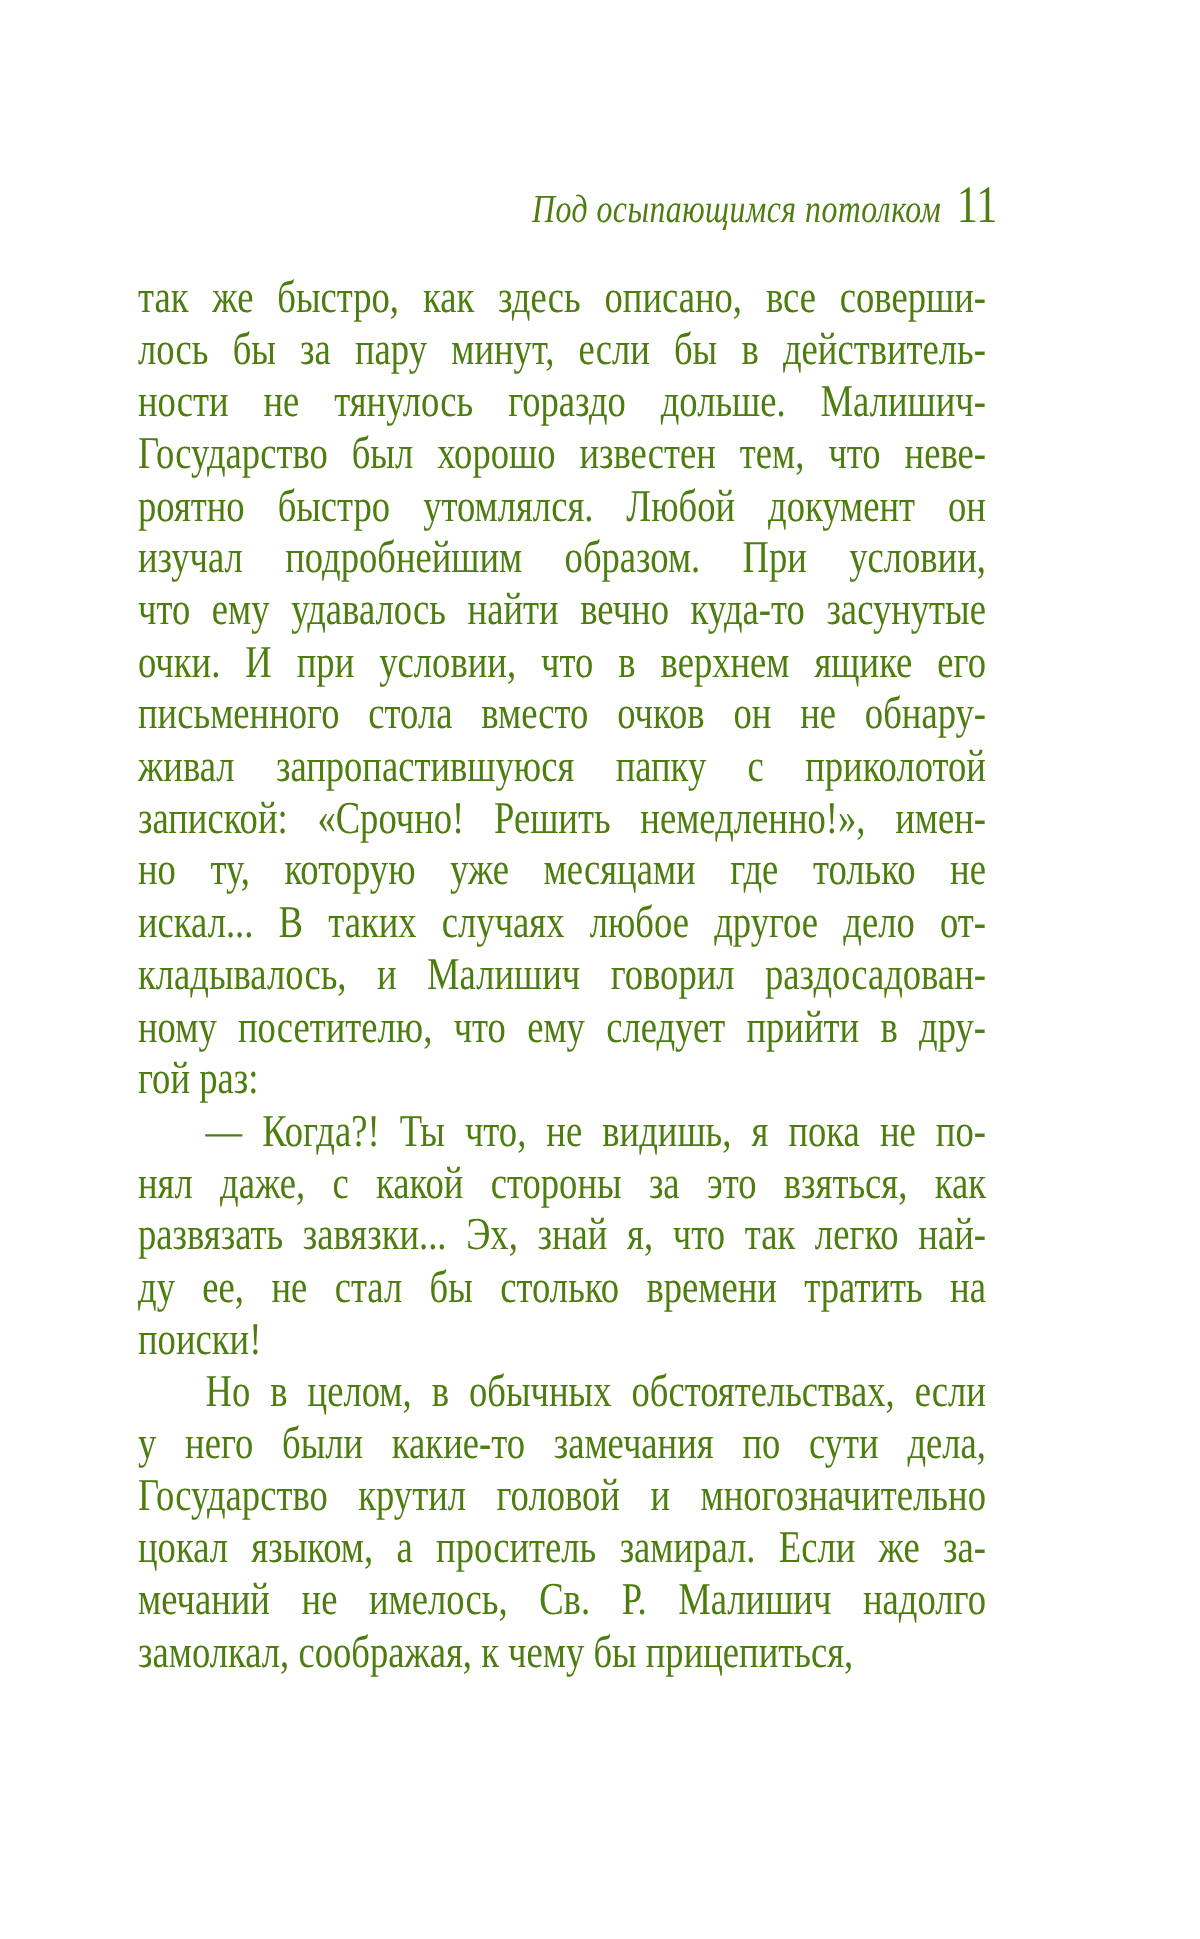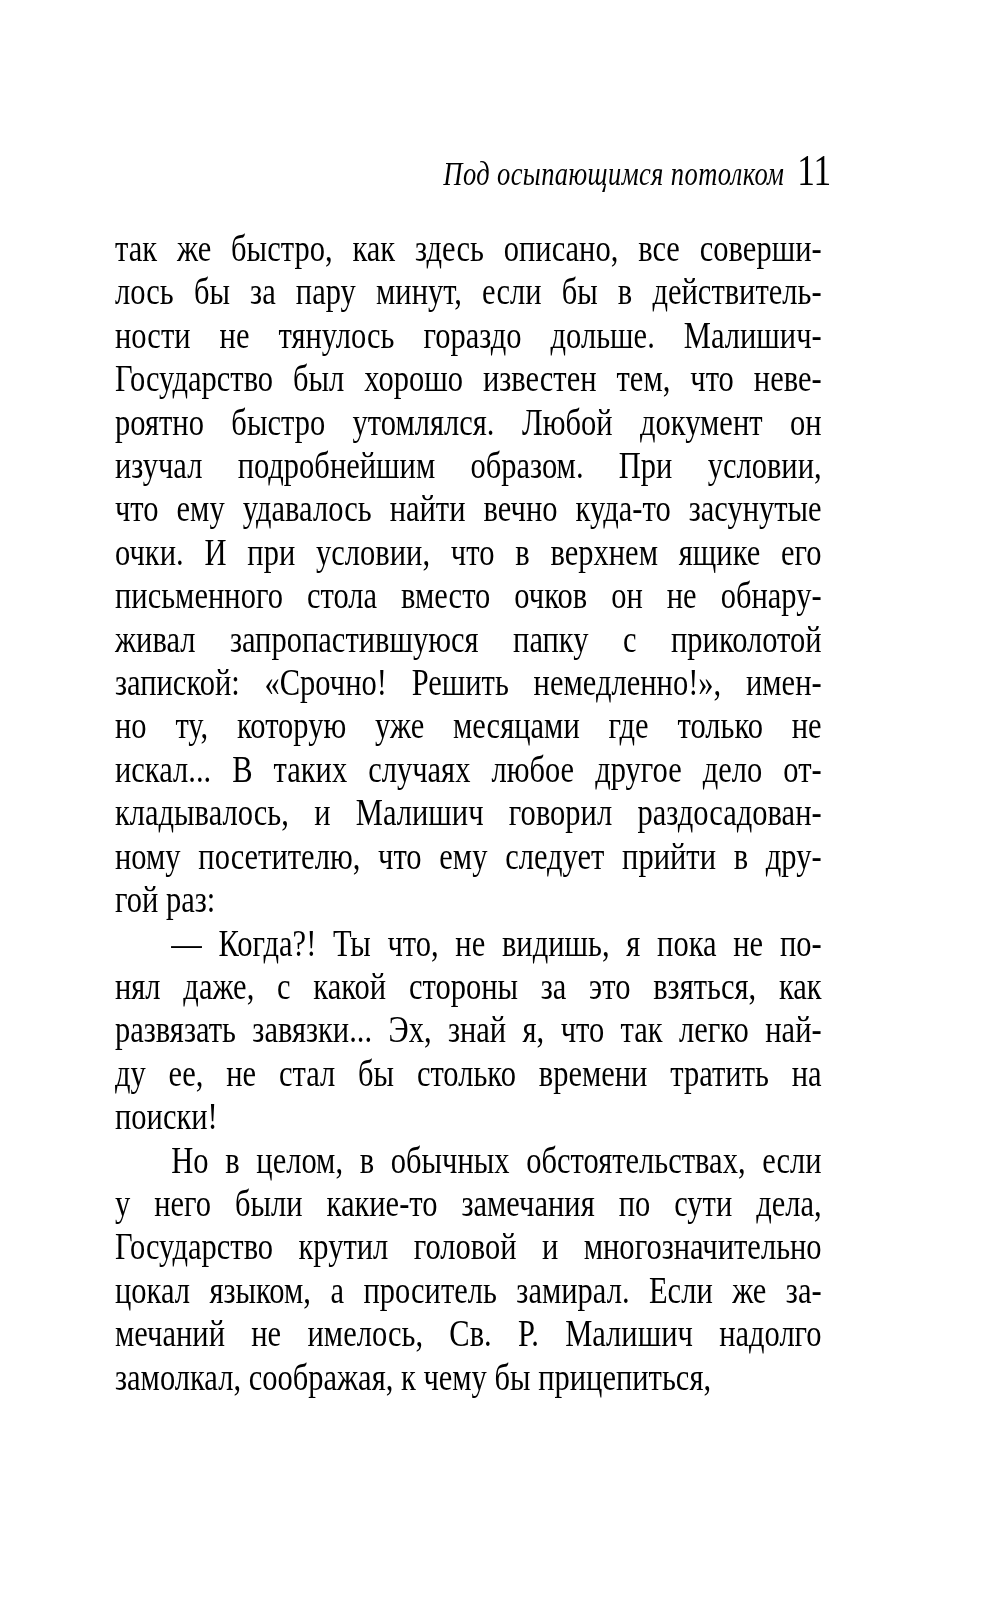--- a/index.html
+++ b/index.html
@@ -9,21 +9,21 @@
     height: 1616px;
     overflow: hidden;
     background: #ffffff;
   }
   .page {
     position: relative;
     width: 1000px;
     height: 1616px;
     background: #ffffff;
     font-family: "Liberation Serif", "DejaVu Serif", serif;
-    color: #000000;
+    color: #4d7c0f;
   }
   
   .running-head {
     position: absolute;
     left: 115px;
     top: 147px;
     width: 892px;
     transform: scaleX(0.803);
     transform-origin: 0 0;
     text-align: right;

